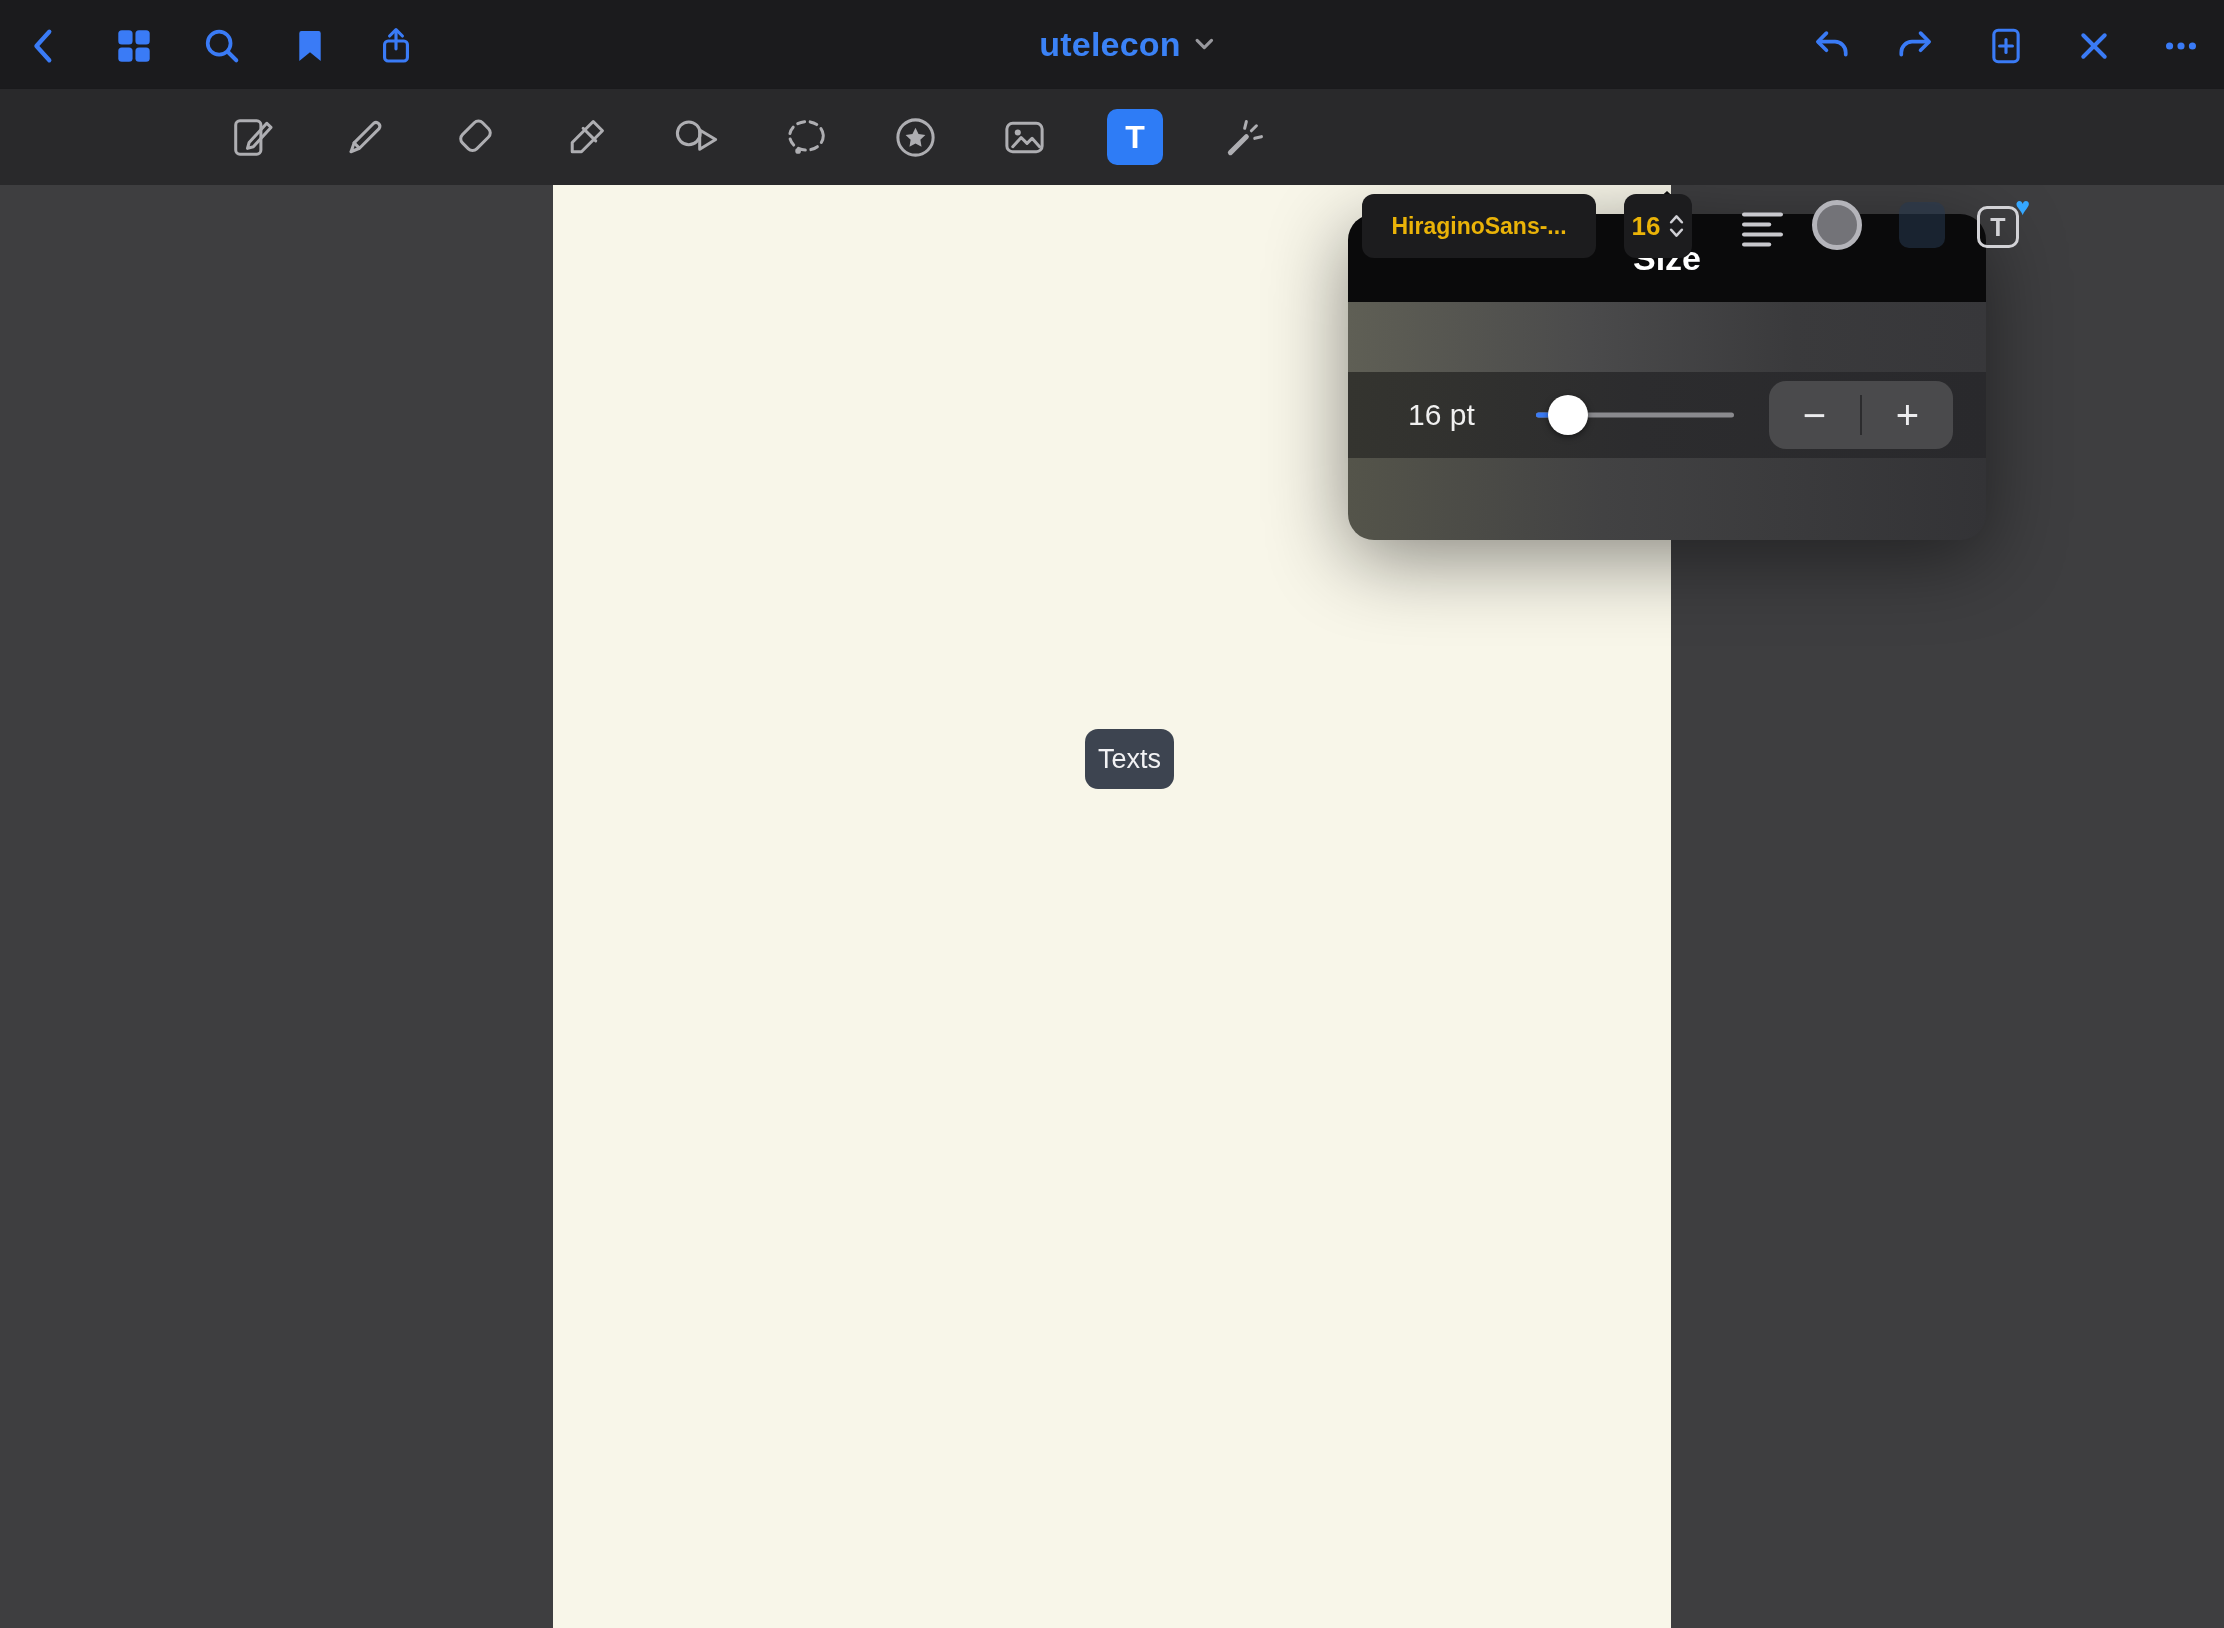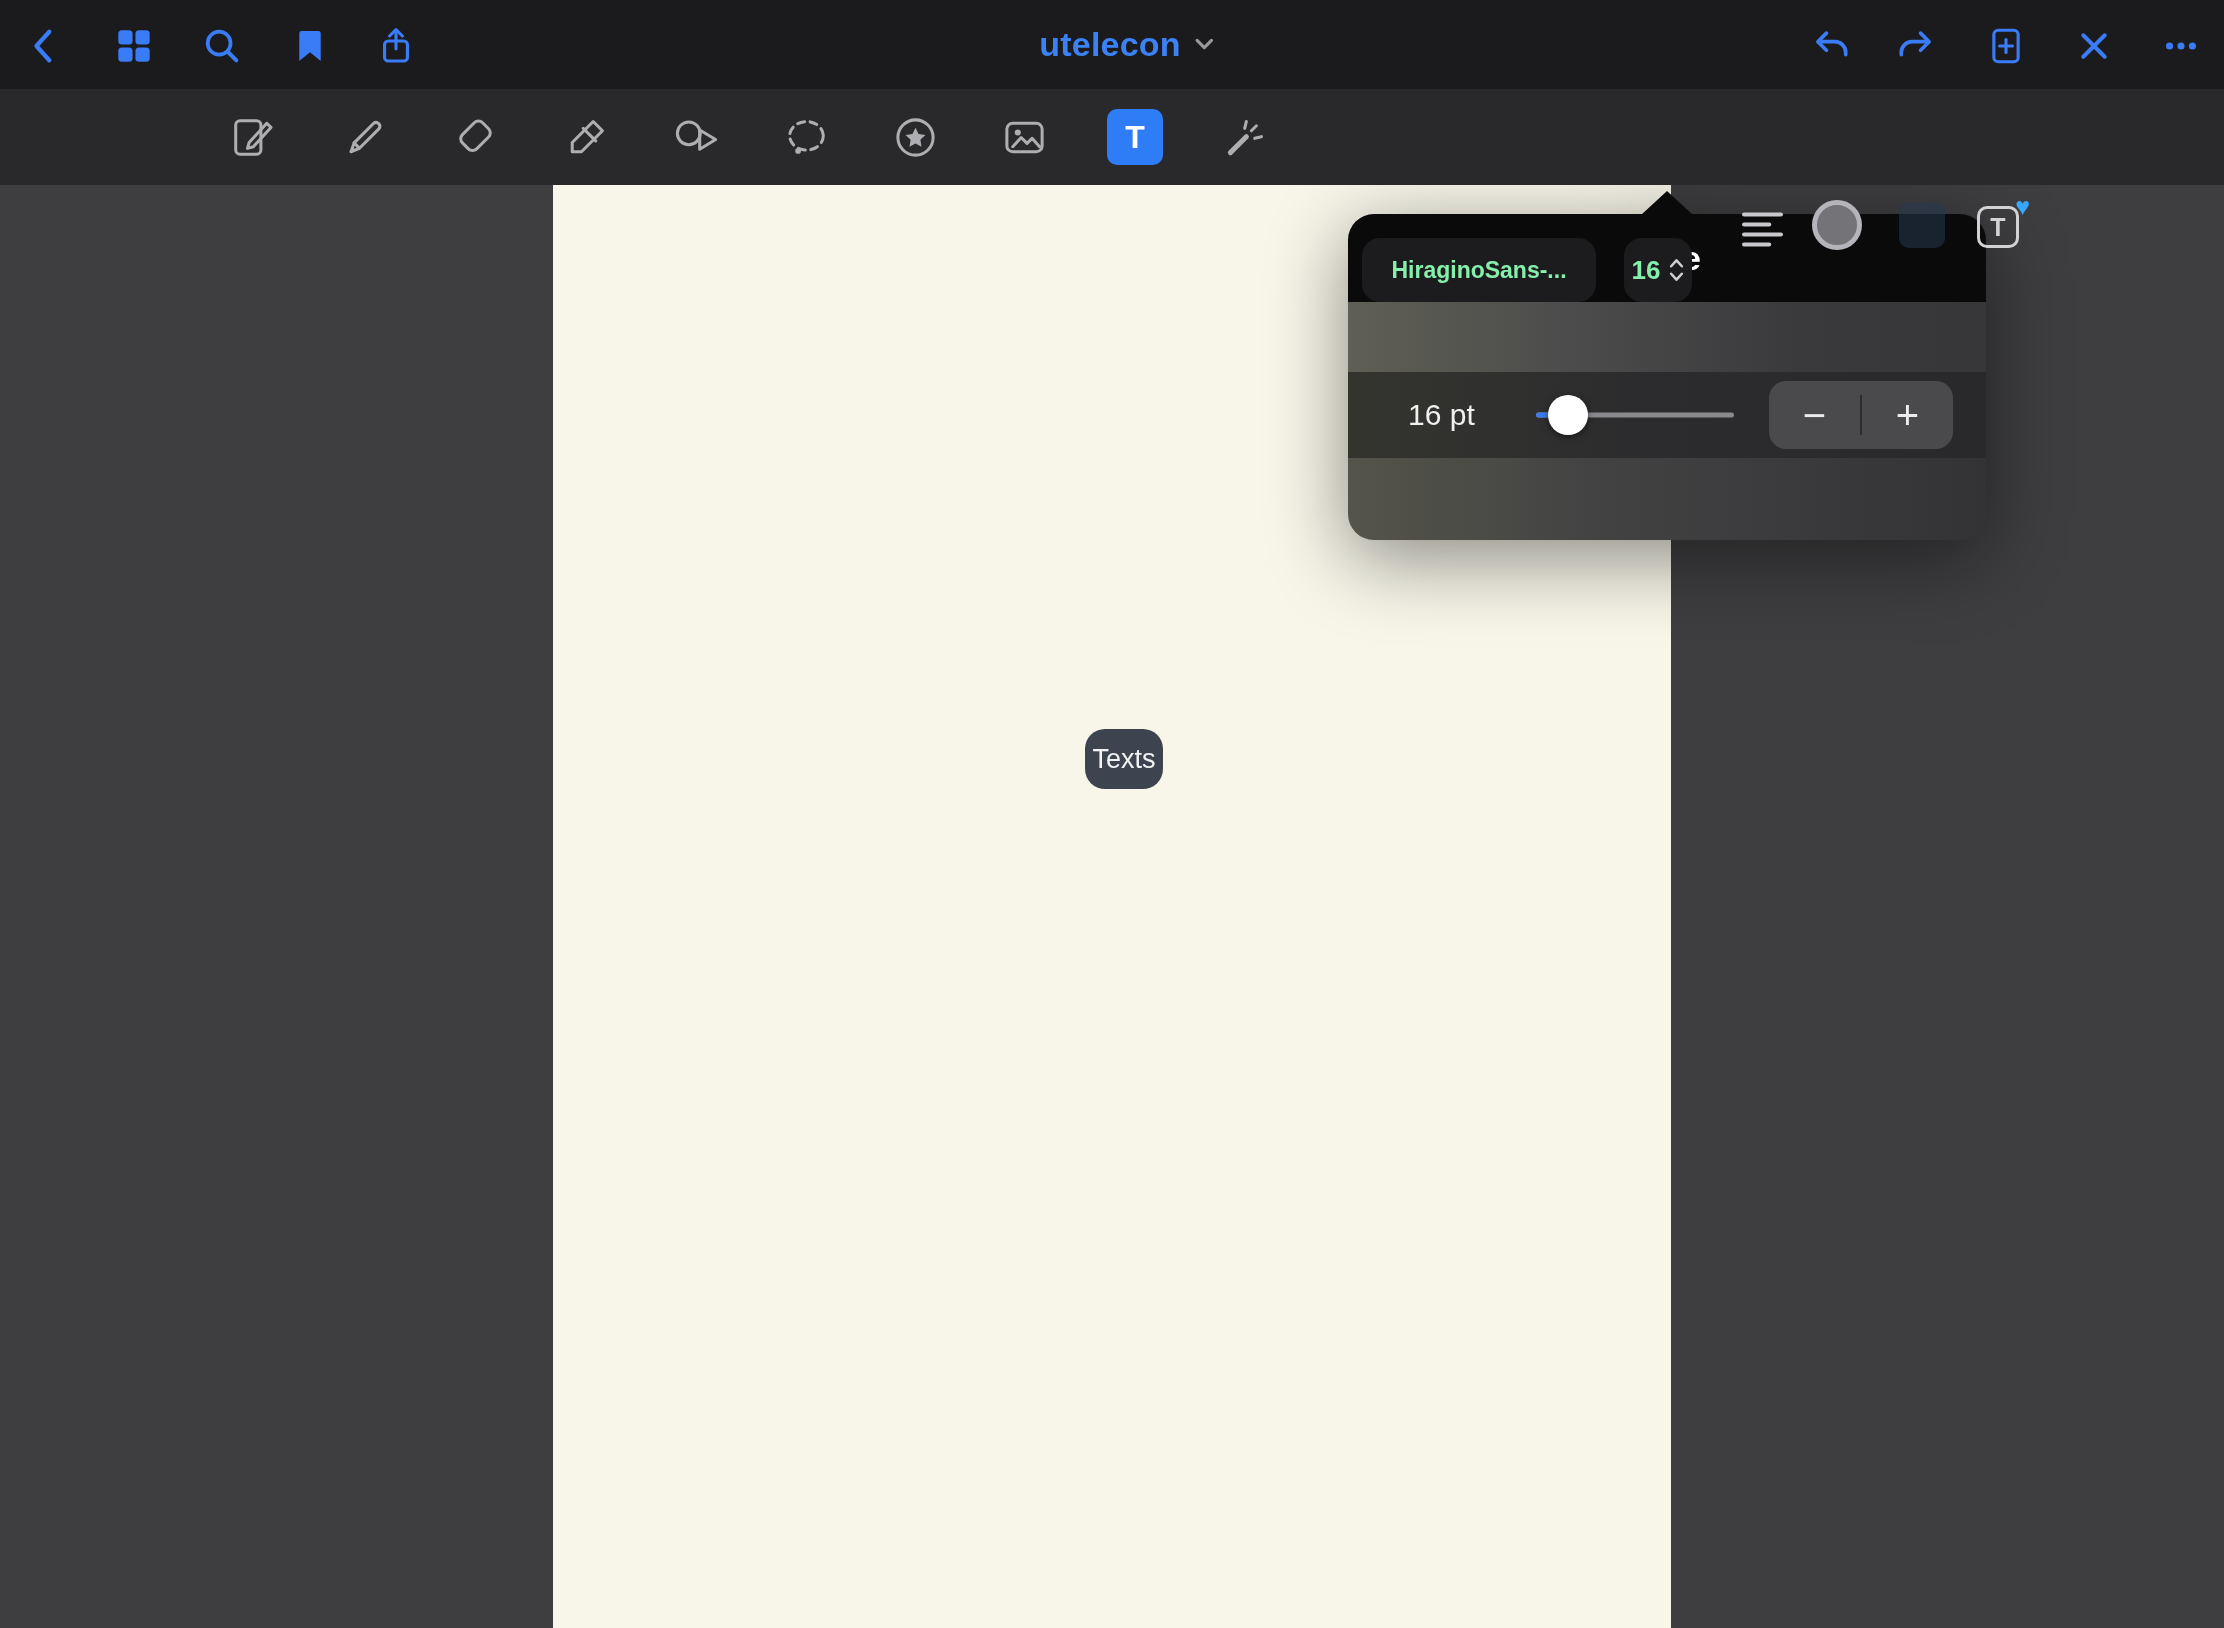--- a/index.html
+++ b/index.html
@@ -15,38 +15,38 @@
                 display:flex; align-items:center; gap:12px; }
   .doc-title { color:#3b82f6; font-size:34px; font-weight:700; letter-spacing:.2px; }
 
   
   .toolbar { position:absolute; left:0; top:88px; width:2224px; height:97px; background:#29292b; z-index:29;
              border-top:1px solid rgba(0,0,0,.35); }
   .tool-btn { position:absolute; top:20px; width:56px; height:56px; display:flex; align-items:center; justify-content:center; border-radius:10px; }
   .tool-btn svg { width:47px; height:47px; stroke:#aeaeb2; fill:none; stroke-width:1.8; stroke-linecap:round; stroke-linejoin:round; }
   .tool-btn.selected { background:#2e7cf6; }
   .t-glyph { color:#ffffff; font-size:32px; font-weight:700; }
-  .pill { position:absolute; top:105px; height:64px; background:#1c1c1e; border-radius:18px;
-          display:flex; align-items:center; justify-content:center; color:#86efac; font-weight:700;margin-top:44px; }
+  .pill { position:absolute; top:105px; height:64px; background:#1c1c1e; border-radius:12px;
+          display:flex; align-items:center; justify-content:center; color:#eab308; font-weight:700; }
   .font-pill { left:1362px; width:234px; font-size:23px; }
   .size-pill { left:1624px; width:68px; font-size:26px; gap:9px; }
   .size-pill svg { width:15px; height:28px; stroke:#cfcfd4; fill:none; stroke-width:2.4; stroke-linecap:round; stroke-linejoin:round; }
   .color-dot { position:absolute; left:1812px; top:111px; width:50px; height:50px; border-radius:50%;
                background:#737378; border:5px solid #b4b4ba; }
   .bg-swatch { position:absolute; left:1899px; top:113px; width:46px; height:46px; border-radius:10px;
                background:#273850; opacity:.55; }
   .fav-btn { position:absolute; left:1973px; top:109px; width:54px; height:54px; }
   .fav-box { position:absolute; left:4px; top:8px; width:42px; height:42px; border:3px solid #d2d2d6; border-radius:10px;
              display:flex; align-items:center; justify-content:center; color:#d2d2d6; font-size:25px; font-weight:700; }
   .fav-heart { position:absolute; right:-3px; top:-4px; color:#35a7ff; font-size:25px; line-height:1; }
 
   
   .canvas { position:absolute; left:0; top:185px; width:2224px; height:1443px; background:#3e3e40; }
   .page { position:absolute; left:553px; top:0; width:1118px; height:1443px; background:#f8f6e9; }
-  .text-object { position:absolute; left:532px; top:544px; width:78px; height:60px; background:#3d4450; border-radius:20px;
+  .text-object { position:absolute; left:532px; top:544px; width:89px; height:60px; background:#3d4450; border-radius:13px;
                  display:flex; align-items:center; justify-content:center; color:#f2f2f4; font-size:27px; }
 
   
   .popover { position:absolute; left:1348px; top:5px; width:638px; height:350px; z-index:20;
              filter:drop-shadow(0 18px 40px rgba(0,0,0,.45)); }
   .pop-tail { position:absolute; left:293px; top:1px; width:0; height:0;
               border-left:26px solid transparent; border-right:26px solid transparent; border-bottom:24px solid #0a0a0b; }
   .pop-box { position:absolute; left:0; top:24px; width:638px; height:326px; border-radius:26px; overflow:hidden; }
   .pop-header { height:88px; background:#0a0a0b; display:flex; align-items:center; justify-content:center;
                 color:#ffffff; font-size:34px; font-weight:700; }

